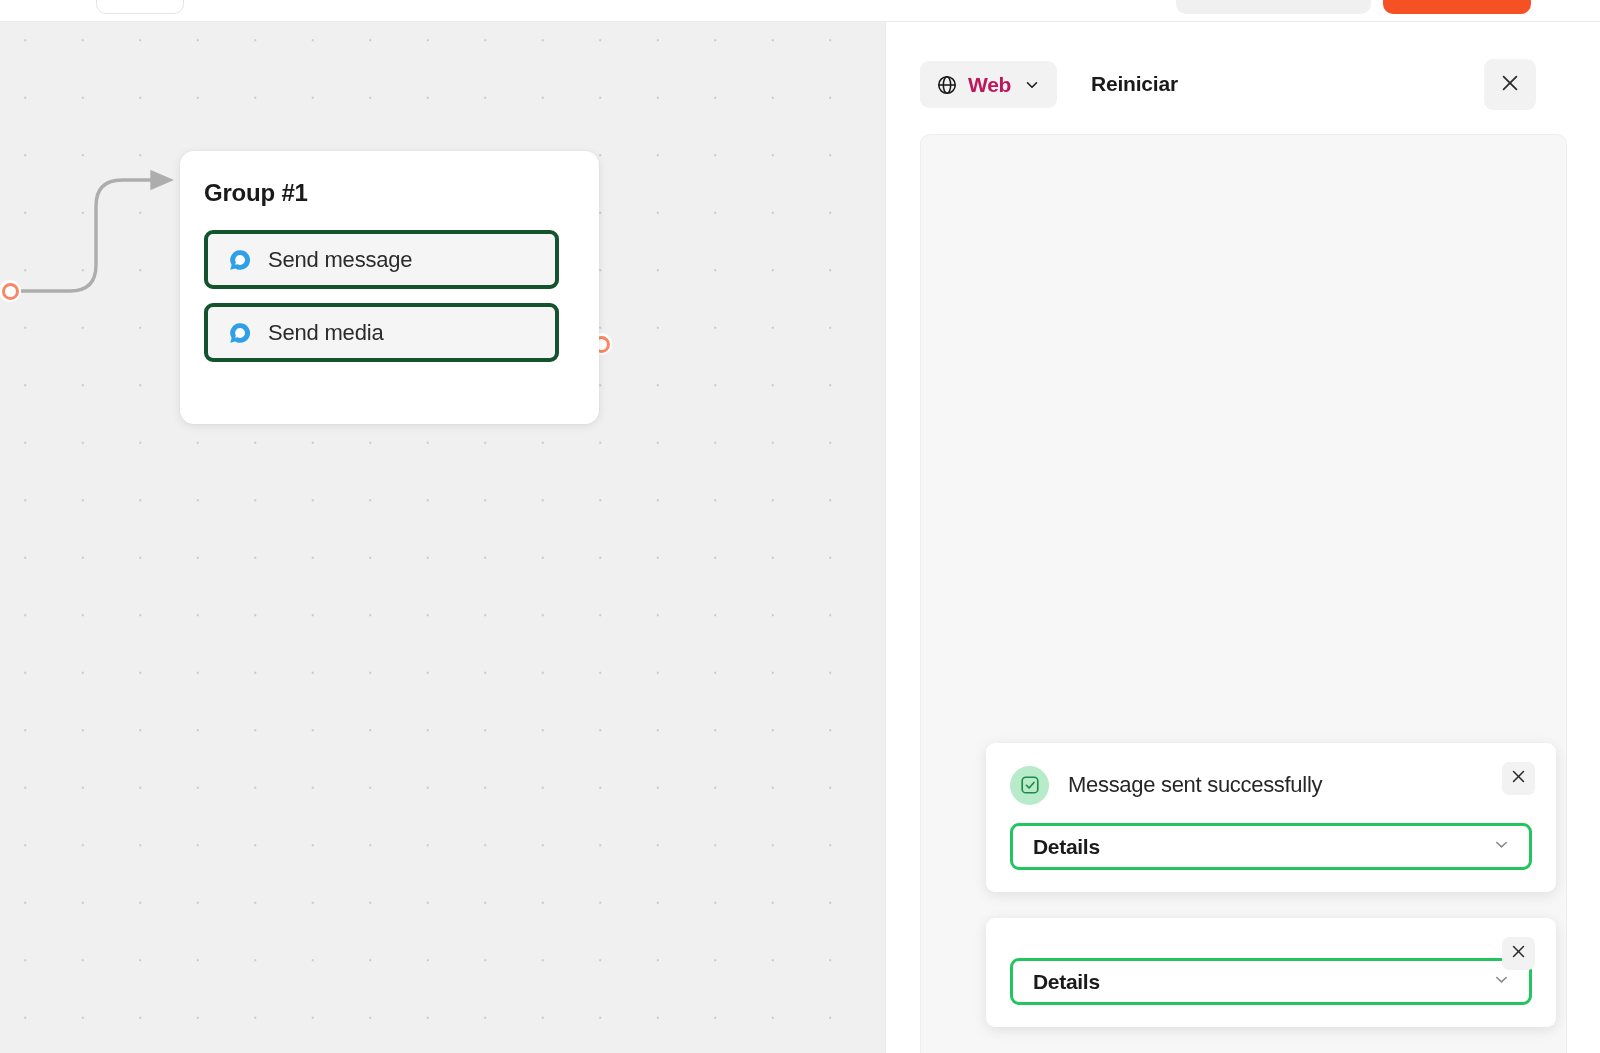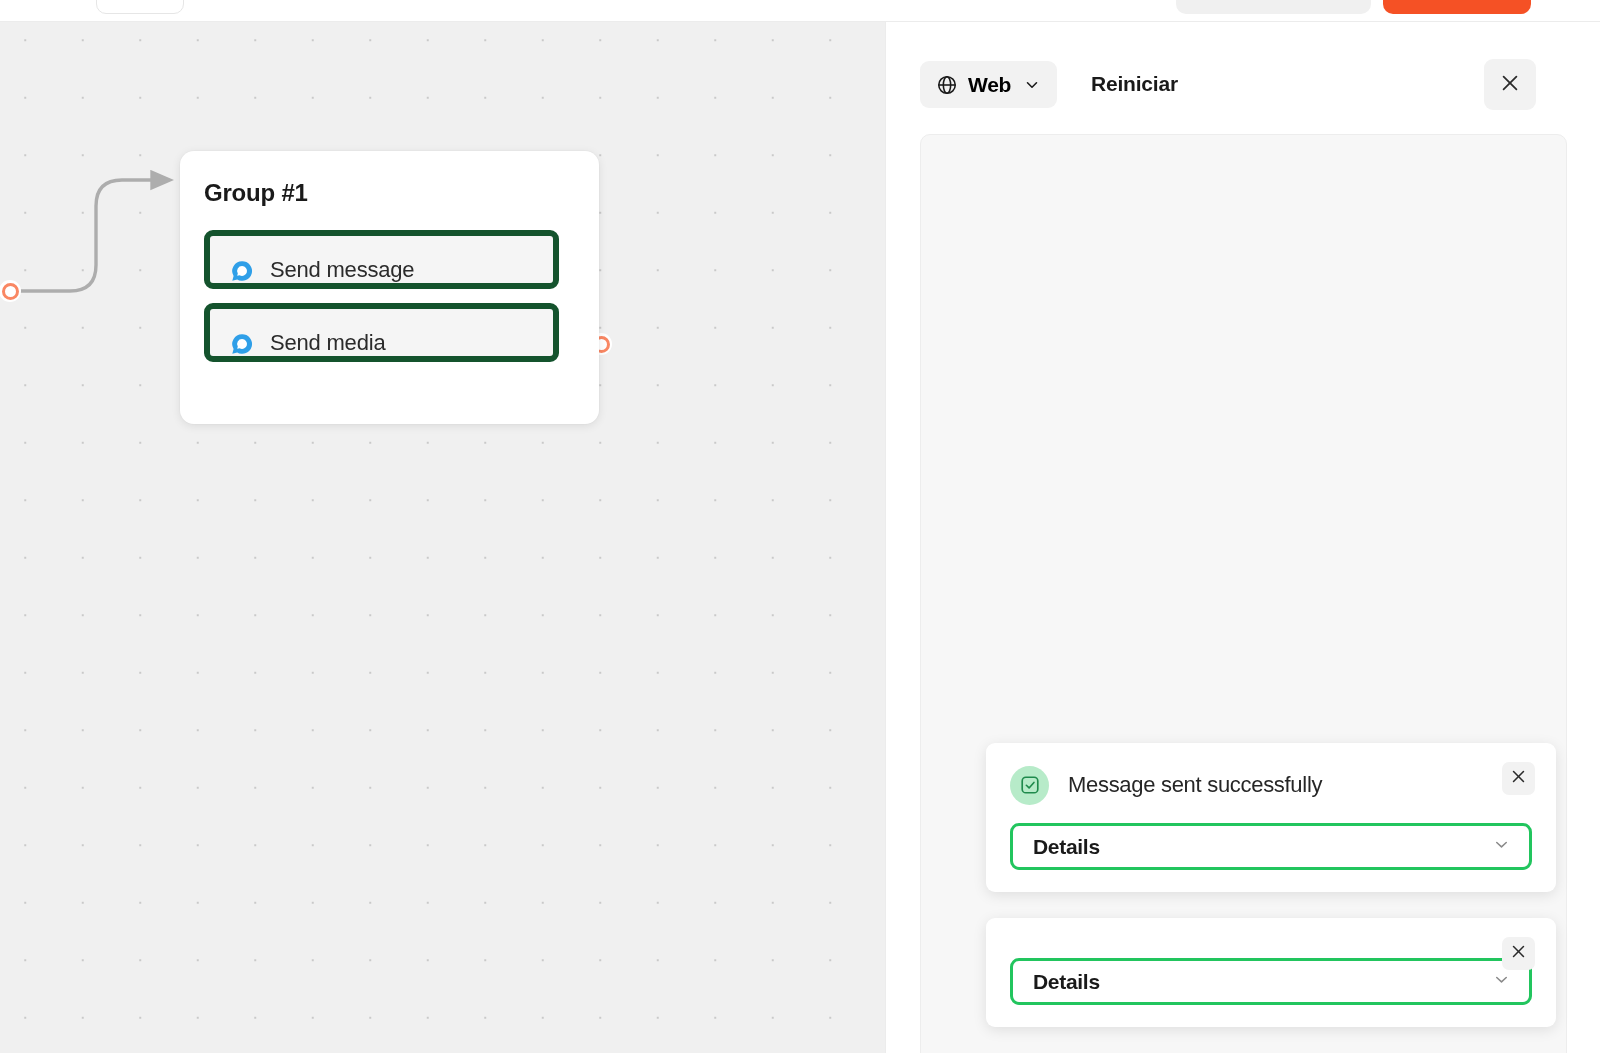--- a/index.html
+++ b/index.html
@@ -73,24 +73,24 @@
     border-radius:14px;
     box-shadow:0 2px 10px rgba(0,0,0,0.09), 0 0 0 1px rgba(0,0,0,0.015);
     padding:28px 40px 24px 24px;
   }
   .group-title {
     font-size:24px; font-weight:bold; color:#1a1a1a;
     letter-spacing:-0.2px;
     margin-bottom:23px;
   }
   .block-row {
-    display:flex; align-items:flex-end;
+    display:flex; align-items:center;
     height:59px;
     background:#f5f5f5;
-    border:6px solid #14532d;
+    border:4px solid #14532d;
     border-radius:9px;
     padding:0 20px;
     margin-bottom:14px;
   }
   .block-icon {
     width:24px; height:24px;
     margin-right:16px;
     flex:0 0 24px;
     display:flex; align-items:center; justify-content:center;
   }
@@ -110,21 +110,21 @@
   .web-select {
     position:absolute; left:34px; top:39px;
     height:47px;
     display:flex; align-items:center;
     background:#f2f2f2;
     border-radius:9px;
     padding:0 16px;
     cursor:pointer;
   }
   .globe-icon { width:22px; height:22px; margin-right:10px; }
-  .web-label { font-size:21px; font-weight:bold; color:#000000; letter-spacing:-0.3px; }
+  .web-label { font-size:21px; font-weight:bold; color:#be185d; letter-spacing:-0.3px; }
   .chev { width:18px; height:18px; margin-left:12px; }
   .panel-title {
     position:absolute; left:205px; top:50px;
     font-size:21px; font-weight:bold; color:#1a1a1a; letter-spacing:-0.2px;text-align:right;
   }
   .panel-close {
     position:absolute; left:598px; top:37px;
     width:52px; height:51px;
     background:#f2f2f2;
     border-radius:9px;

